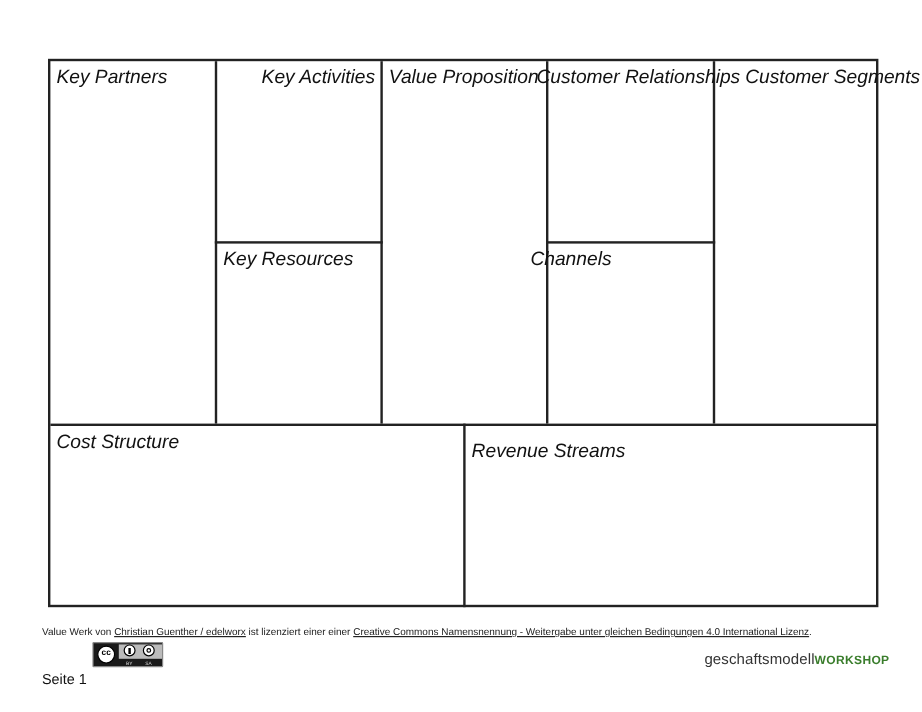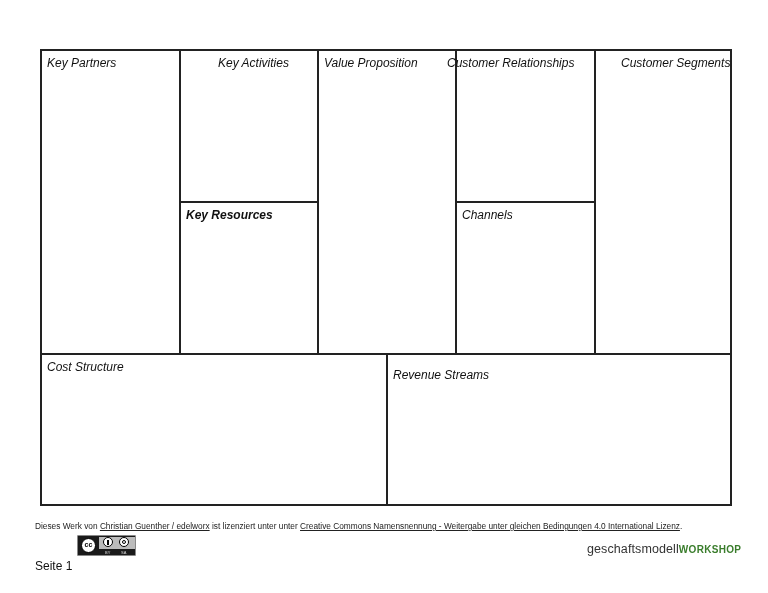--- a/index.html
+++ b/index.html
@@ -3,21 +3,21 @@
 <meta charset="utf-8">
 <style>
   html, body { margin:0; padding:0; background:#ffffff; }
   body { width:768px; height:593px; position:relative; overflow:hidden;
          font-family:"Liberation Sans", sans-serif; color:#111; }
   .canvas { position:absolute; left:40px; top:49px; width:692px; height:457px;
             border:2px solid #222; box-sizing:border-box; }
   .cell { position:absolute; box-sizing:border-box; }
   .vline { position:absolute; width:2px; background:#222; }
   .hline { position:absolute; height:2px; background:#222; }
-  .label { position:absolute; left:5px; top:5px; font-size:12px; font-style:italic;
+  .label { position:absolute; left:5px; top:5px; font-size:16px; font-style:italic;
            color:#111; white-space:nowrap; }
   .footer-license { position:absolute; left:35px; top:521px; font-size:8.3px; color:#222; white-space:nowrap; }
   .footer-license .link { text-decoration:underline;margin-top:16px; }
   .page-label { position:absolute; left:35px; top:543px; font-size:12px; color:#111;margin-top:16px; }
   .cc-badge { position:absolute; left:77px; top:535px; width:59px; height:21px;
               background:#1a1a1a; border:1px solid #888; box-sizing:border-box; border-radius:1px; }
   .cc-badge .cc { position:absolute; left:3px; top:2px; width:15px; height:15px; border-radius:50%;
                   background:#fff; border:1.5px solid #000; box-sizing:border-box;
                   font-size:7px; font-weight:bold; line-height:12px; text-align:center; color:#000; }
   .cc-badge .right { position:absolute; left:21px; top:1px; width:36px; height:12px; background:#bbb; }
@@ -44,45 +44,45 @@
   <div class="hline" style="left:413px; top:150px; width:141px;"></div>
   <div class="hline" style="left:0; top:302px; width:100%;"></div>
   <div class="vline" style="left:344px; top:302px; height:153px;"></div>
 
   <div class="cell" style="left:0; top:0; width:137px; height:302px;">
     <span class="label">Key Partners</span>
   </div>
   <div class="cell" style="left:139px; top:0; width:136px; height:150px;margin-left:32px;">
     <span class="label">Key Activities</span>
   </div>
-  <div class="cell" style="left:139px; top:152px; width:120px; height:150px;font-weight:bold;">
+  <div class="cell" style="left:139px; top:152px; width:120px; height:150px;">
     <span class="label">Key Resources</span>
   </div>
   <div class="cell" style="left:277px; top:0; width:136px; height:302px;">
     <span class="label">Value Proposition</span>
   </div>
   <div class="cell" style="left:400px; top:0; width:110px; height:150px;">
     <span class="label">Customer Relationships</span>
   </div>
-  <div class="cell" style="left:415px; top:152px; width:144px; height:150px;">
+  <div class="cell" style="left:395px; top:152px; width:144px; height:150px;">
     <span class="label">Channels</span>
   </div>
   <div class="cell" style="left:574px; top:0; width:134px; height:302px;">
     <span class="label">Customer Segments</span>
   </div>
   <div class="cell" style="left:0; top:304px; width:344px; height:142px;">
     <span class="label">Cost Structure</span>
   </div>
   <div class="cell" style="left:346px; top:312px; width:342px; height:149px;">
     <span class="label">Revenue Streams</span>
   </div>
 </div>
 
 <div class="footer-license">
-  <span>Dieses Werk von </span><span class="link">Christian Guenther / edelworx</span><span> ist lizenziert unter unter </span><span class="link">Creative Commons Namensnennung - Weitergabe unter gleichen Bedingungen 4.0 International Lizenz</span><span>.</span>
+  <span>Value Werk von </span><span class="link">Christian Guenther / edelworx</span><span> ist lizenziert einer einer </span><span class="link">Creative Commons Namensnennung - Weitergabe unter gleichen Bedingungen 4.0 International Lizenz</span><span>.</span>
 </div>
 
 <div class="page-label">Seite 1</div>
 
 <div class="cc-badge">
   <div class="cc">cc</div>
   <div class="right"></div>
   <div class="ic ic1"></div>
   <div class="ic ic2"></div>
   <span class="txt" style="left:27px;">BY</span>

